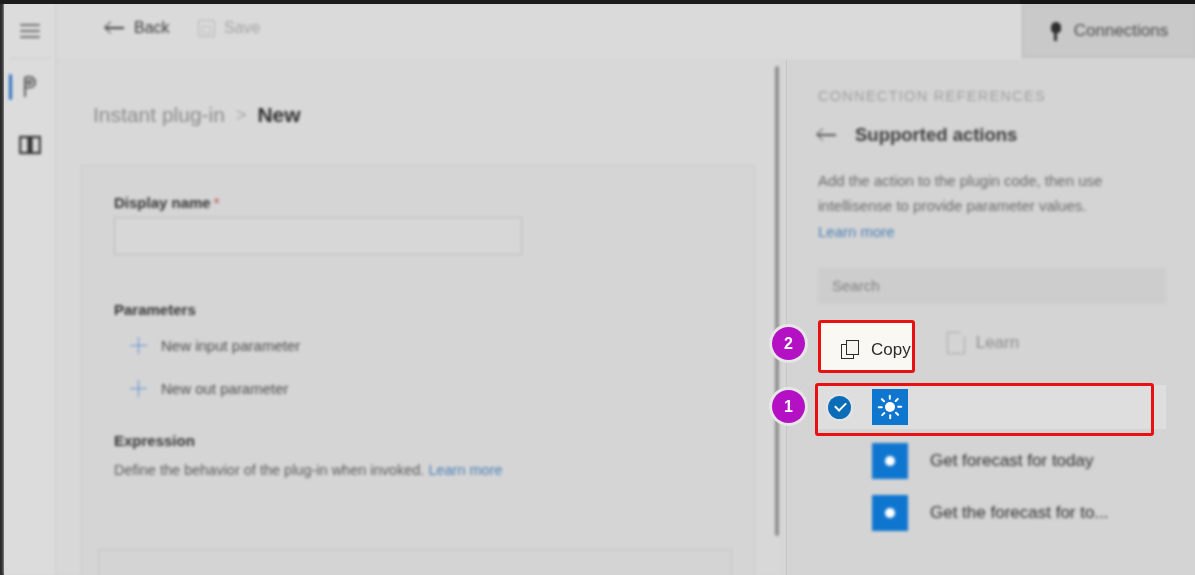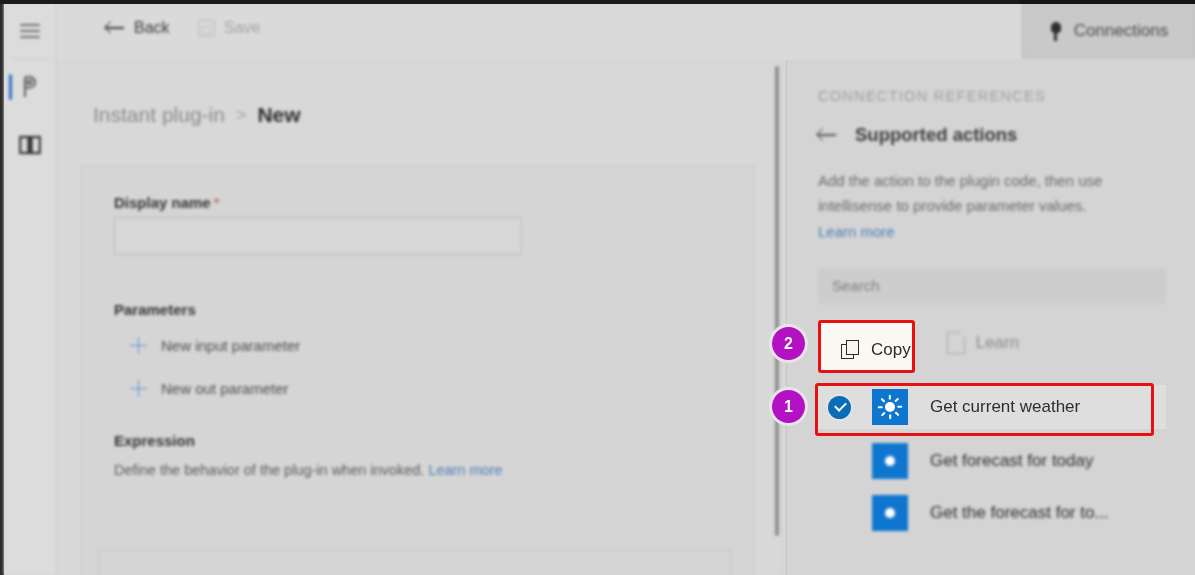--- a/index.html
+++ b/index.html
@@ -223,21 +223,20 @@
         <span class="core"></span>
         <span class="ray" style="transform:translate(-50%,-50%) rotate(0deg) translateY(-10px)"></span>
         <span class="ray" style="transform:translate(-50%,-50%) rotate(45deg) translateY(-10px)"></span>
         <span class="ray" style="transform:translate(-50%,-50%) rotate(90deg) translateY(-10px)"></span>
         <span class="ray" style="transform:translate(-50%,-50%) rotate(135deg) translateY(-10px)"></span>
         <span class="ray" style="transform:translate(-50%,-50%) rotate(180deg) translateY(-10px)"></span>
         <span class="ray" style="transform:translate(-50%,-50%) rotate(225deg) translateY(-10px)"></span>
         <span class="ray" style="transform:translate(-50%,-50%) rotate(270deg) translateY(-10px)"></span>
         <span class="ray" style="transform:translate(-50%,-50%) rotate(315deg) translateY(-10px)"></span>
       </span>
-      <span class="a-label" style="margin-left:22px">Get current weather</span>
     </div>
 
     <div class="a-item blur-soft" style="top:379px">
       <span class="sun" style="margin-left:54px">
         <span class="core"></span>
       </span>
       <span class="a-label" style="margin-left:22px">Get forecast for today</span>
     </div>
 
     <div class="a-item blur-soft" style="top:431px">

